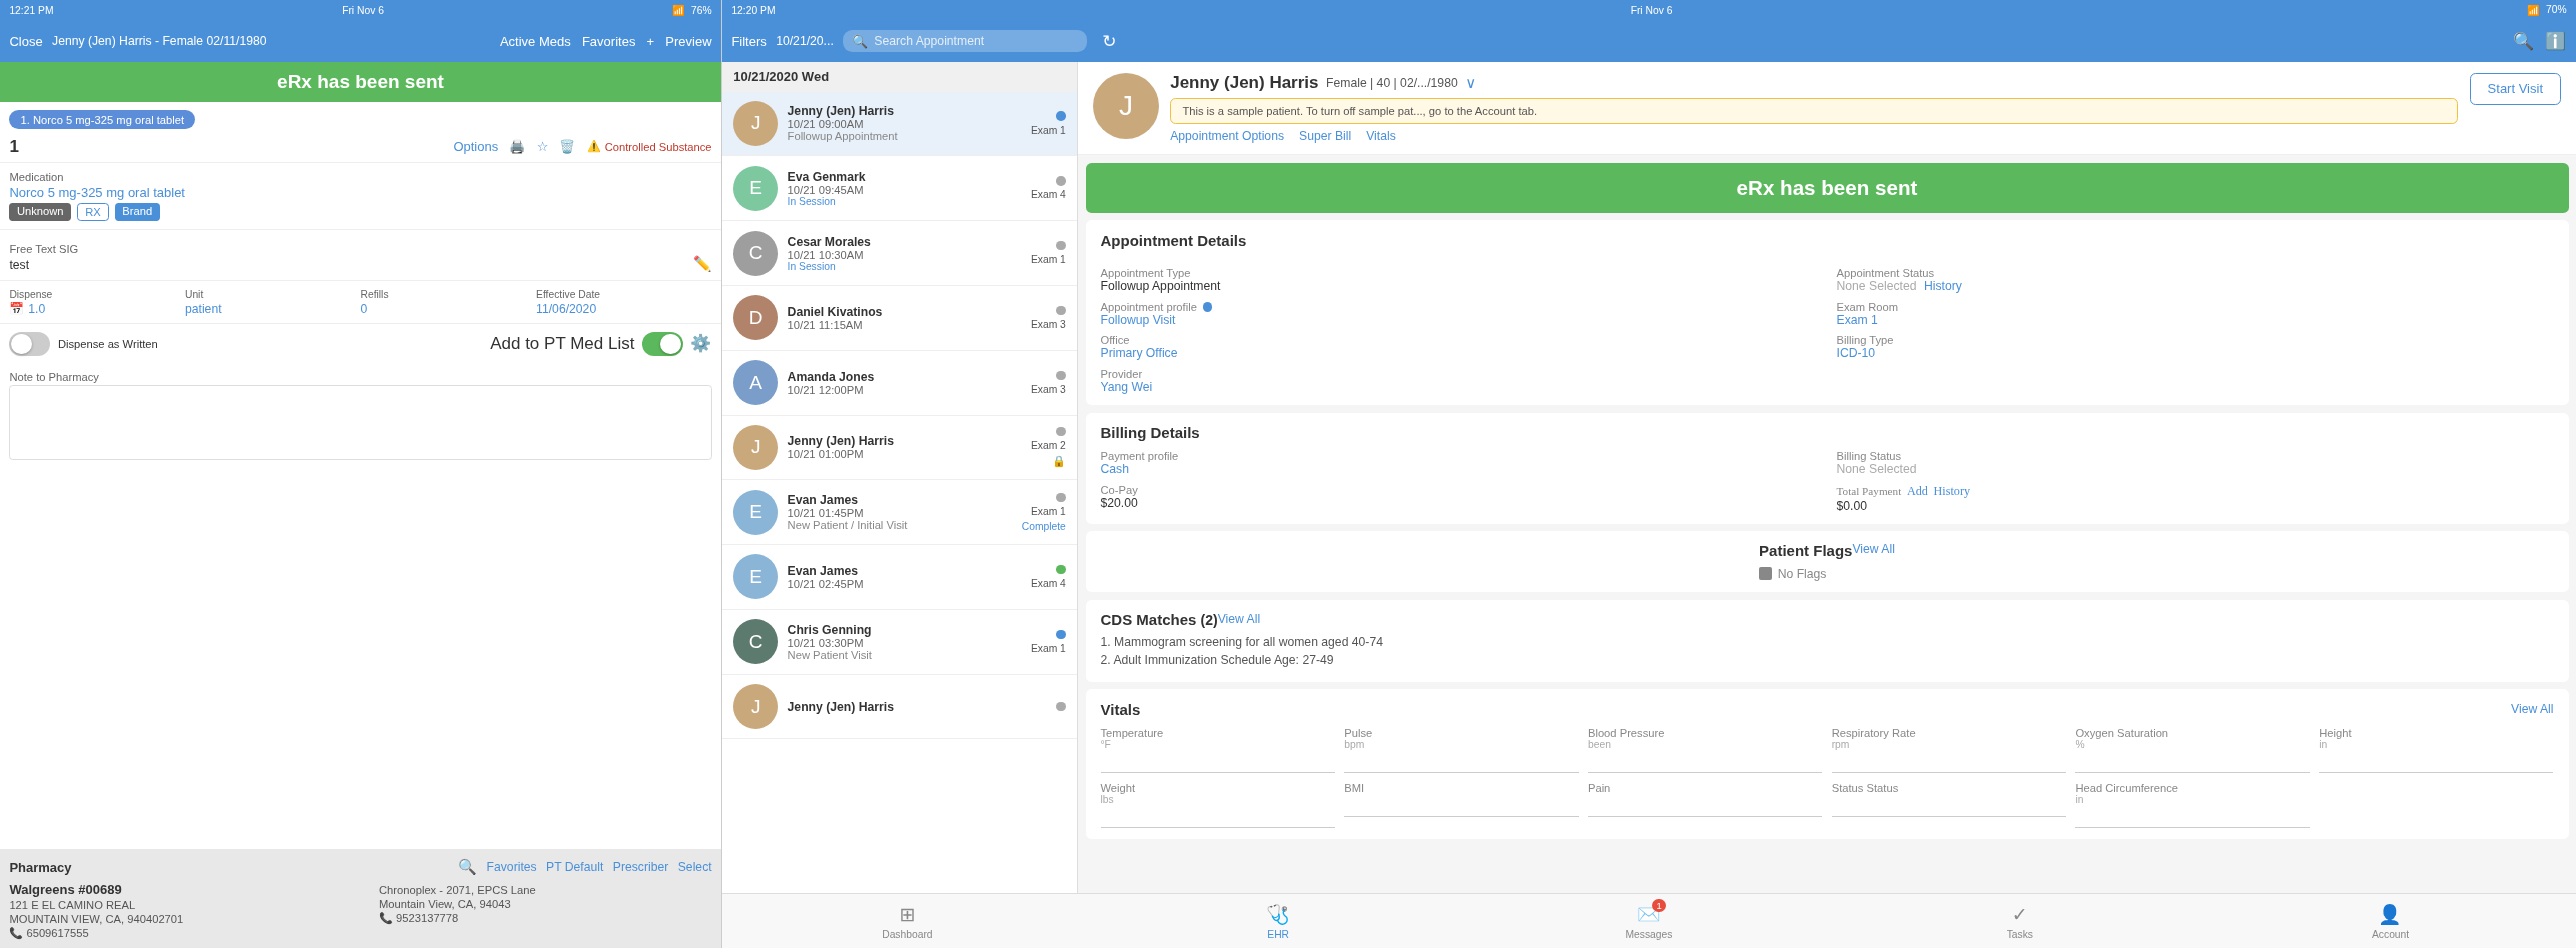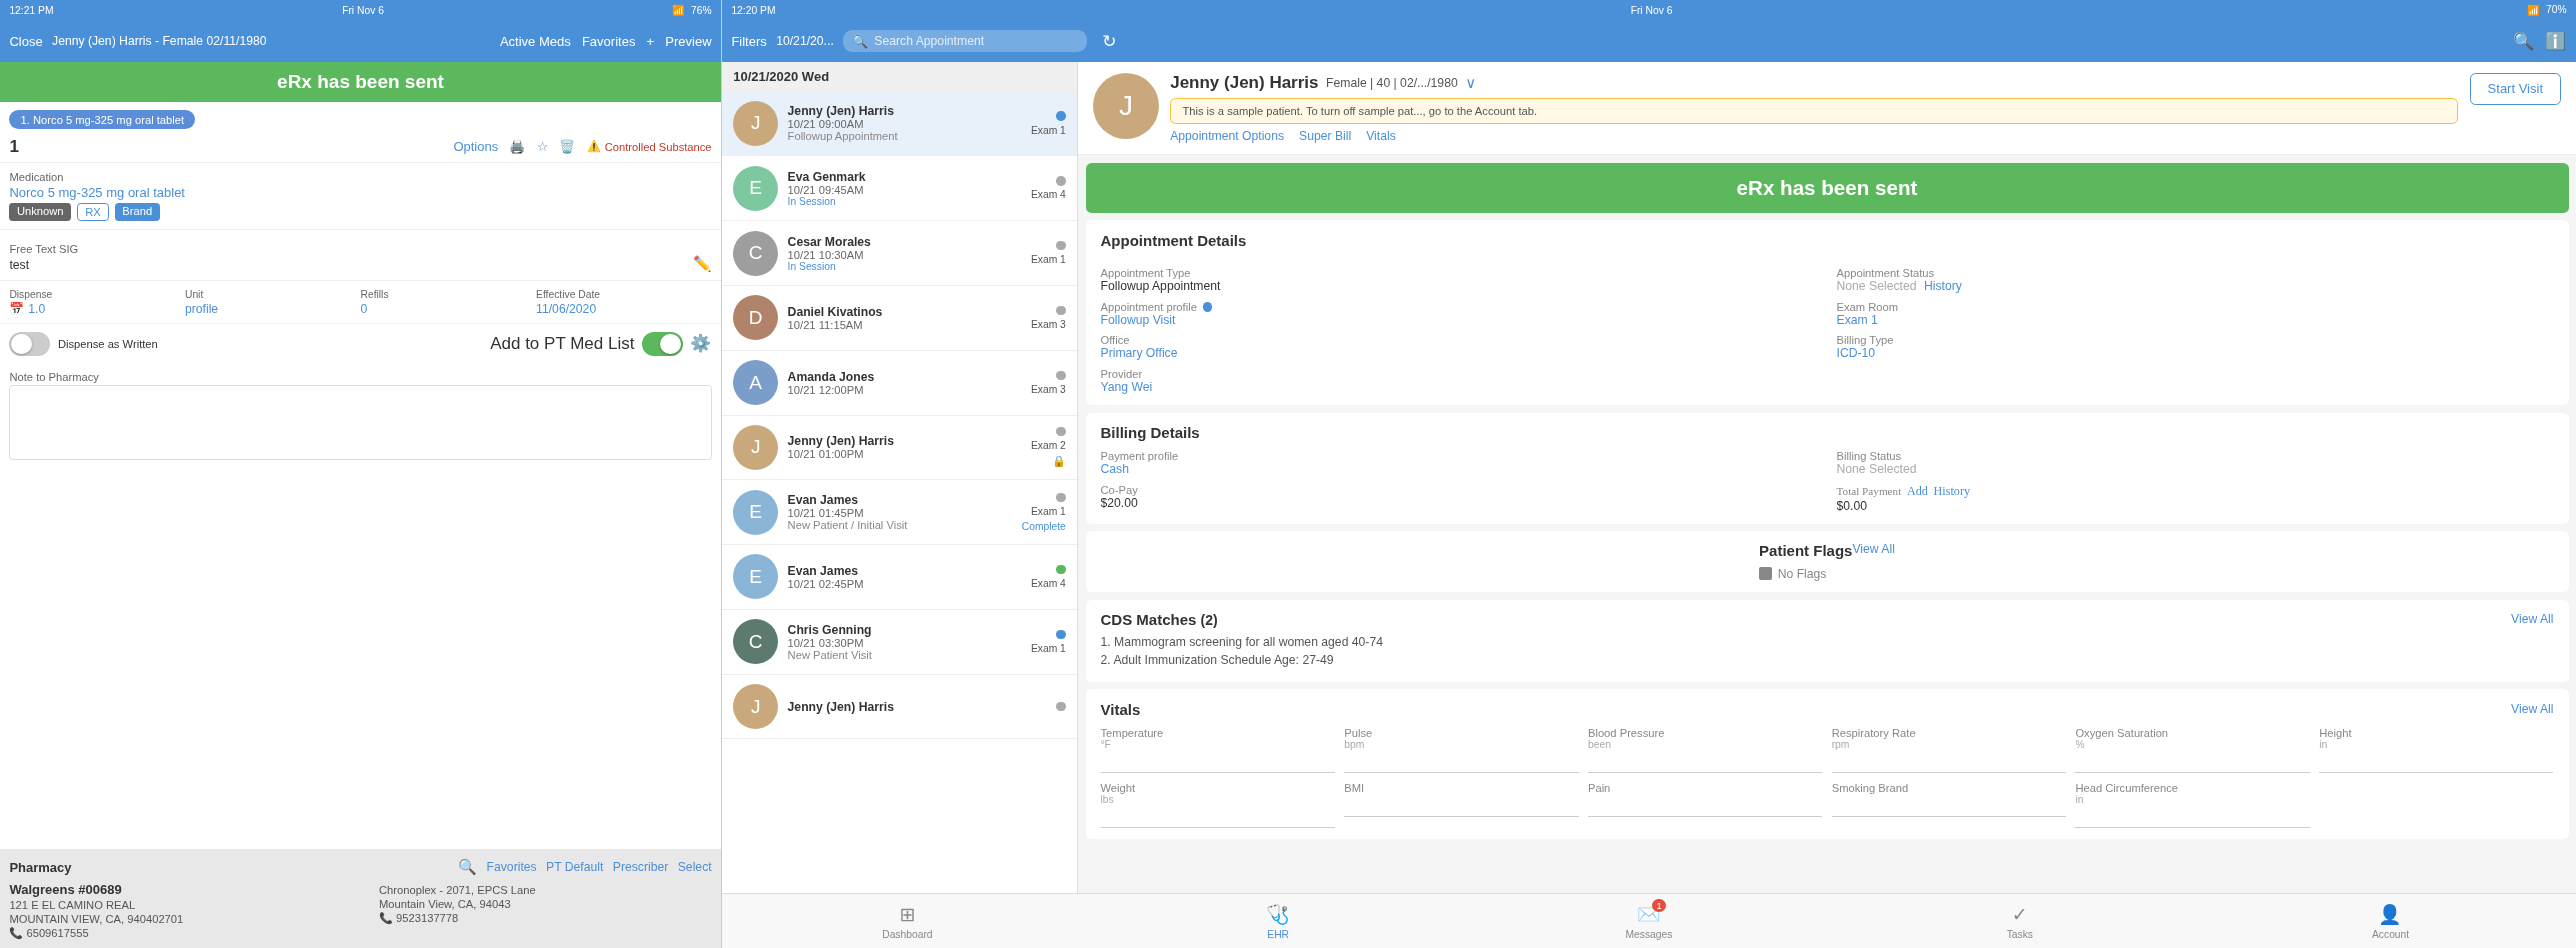--- a/index.html
+++ b/index.html
@@ -137,21 +137,21 @@
     .billing-title { font-size: 15px; font-weight: 600; color: #333; margin-bottom: 9.4px; }
     .billing-grid { display: grid; grid-template-columns: 1fr 1fr; gap: 7.5px 19px; }
 
     .flags-section { background: #fff; margin: 7.5px; border-radius: 5.6px; padding: 11.2px 15px; display: flex; justify-content: center; align-items: flex-start; }
     .flags-title { font-size: 15px; font-weight: 600; color: #333; margin-bottom: 7.5px; }
     .no-flags { display: flex; align-items: center; gap: 5.6px; font-size: 12.2px; color: #888; }
     .flag-square { width: 13px; height: 13px; background: #888; border-radius: 1.9px; }
     .view-all-link { font-size: 12.2px; color: #4a90d9; cursor: pointer; }
 
     .cds-section { background: #fff; margin: 7.5px; border-radius: 5.6px; padding: 11.2px 15px; }
-    .cds-header { display: flex; justify-content: space-between; align-items: center; margin-bottom: 7.5px; }
+    .cds-header { display: flex; align-items: center; margin-bottom: 7.5px; }
     .cds-item { font-size: 12.2px; color: #555; margin-bottom: 3.7px; }
 
     .vitals-section { background: #fff; margin: 7.5px; border-radius: 5.6px; padding: 11.2px 15px; }
     .vitals-header { display: flex; justify-content: space-between; align-items: center; margin-bottom: 9.4px; }
     .vitals-title { font-size: 15px; font-weight: 600; color: #333; }
     .vitals-grid { display: grid; grid-template-columns: repeat(6, 1fr); gap: 9.4px; }
     .vital-item { display: flex; flex-direction: column; }
     .vital-label { font-size: 11.2px; color: #888; }
     .vital-unit { font-size: 10.3px; color: #aaa; }
     .vital-value-line { border-bottom: 0.9px solid #ccc; height: 19px; margin-top: 3.7px; }
@@ -237,21 +237,21 @@
   <div class="fields-row">
     <div class="field-group">
       <div class="field-label">Dispense</div>
       <div class="field-value">
         <span>📅</span>
         <span>1.0</span>
       </div>
     </div>
     <div class="field-group">
       <div class="field-label">Unit</div>
-      <div class="field-value-plain">profile</div>
+      <div class="field-value-plain">patient</div>
     </div>
     <div class="field-group">
       <div class="field-label">Refills</div>
       <div class="field-value-plain">0</div>
     </div>
     <div class="field-group">
       <div class="field-label">Effective Date</div>
       <div class="field-value-plain">11/06/2020</div>
     </div>
   </div>
@@ -624,21 +624,21 @@
           </div>
           <div class="vital-item">
             <span class="vital-label">BMI</span>
             <div class="vital-value-line"></div>
           </div>
           <div class="vital-item">
             <span class="vital-label">Pain</span>
             <div class="vital-value-line"></div>
           </div>
           <div class="vital-item">
-            <span class="vital-label">Smoking Brand</span>
+            <span class="vital-label">Status Status</span>
             <div class="vital-value-line"></div>
           </div>
           <div class="vital-item">
             <span class="vital-label">Head Circumference</span>
             <span class="vital-unit">in</span>
             <div class="vital-value-line"></div>
           </div>
         </div>
       </div>
 

